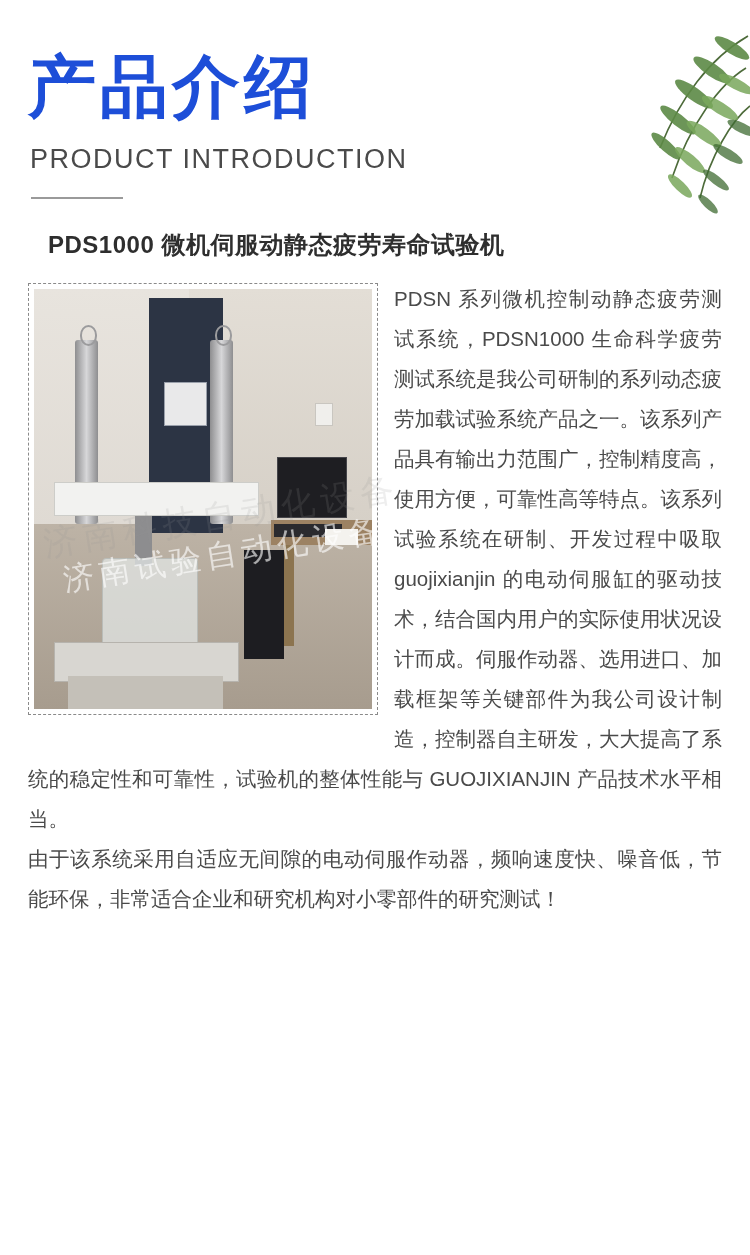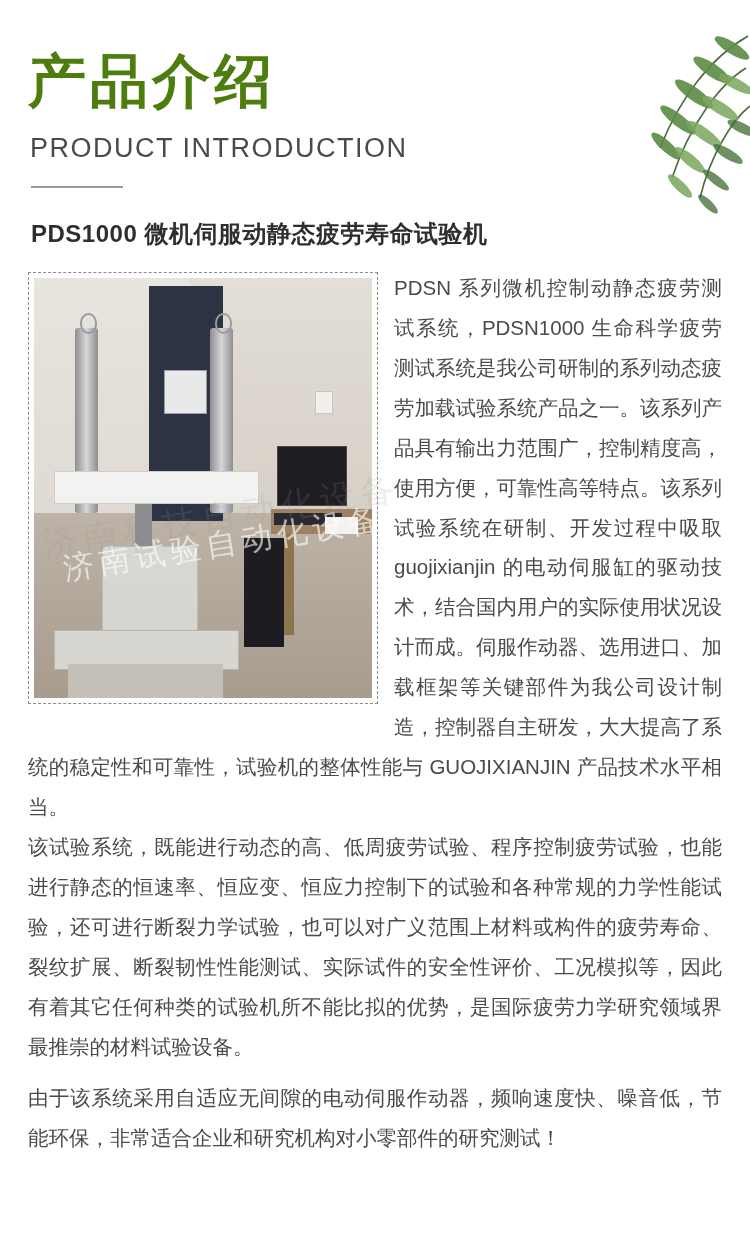--- a/index.html
+++ b/index.html
@@ -36,24 +36,24 @@
   }
 
   
   .header {
     position: relative;
     z-index: 2;
     padding-top: 48px;
   }
   .title-cn {
     font-family: "DejaVu Sans", sans-serif;
-    font-size: 58px;
+    font-size: 68px;
     font-weight: bold;
     letter-spacing: 4px;
-    color: #4d7c0f;
+    color: #1d4ed8;
     line-height: 1.15;
     margin: 0;
     white-space: nowrap;
   }
   .title-en {
     font-size: 27px;
     letter-spacing: 1.5px;
     color: #4a4a4a;
     margin: 18px 0 0 2px;
     font-weight: 400;
@@ -63,21 +63,21 @@
     height: 2px;
     background: #9a9a9a;
     margin: 22px 0 0 3px;
   }
 
   
   .product-title {
     font-size: 24px;
     font-weight: bold;
     color: #2e2e2e;
-    margin: 30px 0 0 3px;
+    margin: 30px 0 0 20px;
     letter-spacing: 0.5px;
   }
 
   
   .content {
     margin-top: 18px;
     font-size: 20.5px;
     line-height: 1.95;
     color: #4a4a4a;
     text-align: justify;
@@ -294,18 +294,17 @@
         <div class="ph-desk-leg"></div>
         <div class="ph-keyboard"></div>
         <div class="ph-pc"></div>
         <div class="ph-paper"></div>
         <div class="ph-watermark">济南试验自动化设备</div>
       </div>
     </div>
 
     <p class="para">PDSN 系列微机控制动静态疲劳测试系统，PDSN1000 生命科学疲劳测试系统是我公司研制的系列动态疲劳加载试验系统产品之一。该系列产品具有输出力范围广，控制精度高，使用方便，可靠性高等特点。该系列试验系统在研制、开发过程中吸取 guojixianjin 的电动伺服缸的驱动技术，结合国内用户的实际使用状况设计而成。伺服作动器、选用进口、加载框架等关键部件为我公司设计制造，控制器自主研发，大大提高了系统的稳定性和可靠性，试验机的整体性能与 GUOJIXIANJIN 产品技术水平相当。</p>
     <div class="clear"></div>
-    <p class="para">该试验系统，既能进行动态的高、低周疲劳试验、程序控制疲劳试验，也能进行静态的恒速率、恒应变、恒应力控制下的试验和各种常规的力学性能试验，还可进行断裂力学试验，也可以对广义范围上材料或构件的疲劳寿命、裂纹扩展、断裂韧性性能测试、实际试件的安全性评价、工况模拟等，因此有着其它任何种类的试验机所不能比拟的优势，是国际疲劳力学研究领域界最推崇的材料试验设备。</p>
     <p class="para">由于该系统采用自适应无间隙的电动伺服作动器，频响速度快、噪音低，节能环保，非常适合企业和研究机构对小零部件的研究测试！</p>
   </div>
 
   <div class="page-watermark">济南科技自动化设备</div>
 </div>
 
 </body></html>

